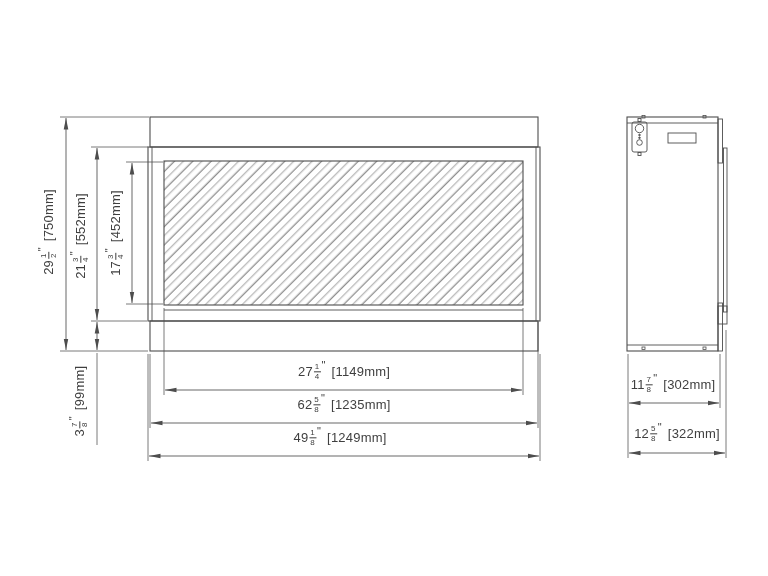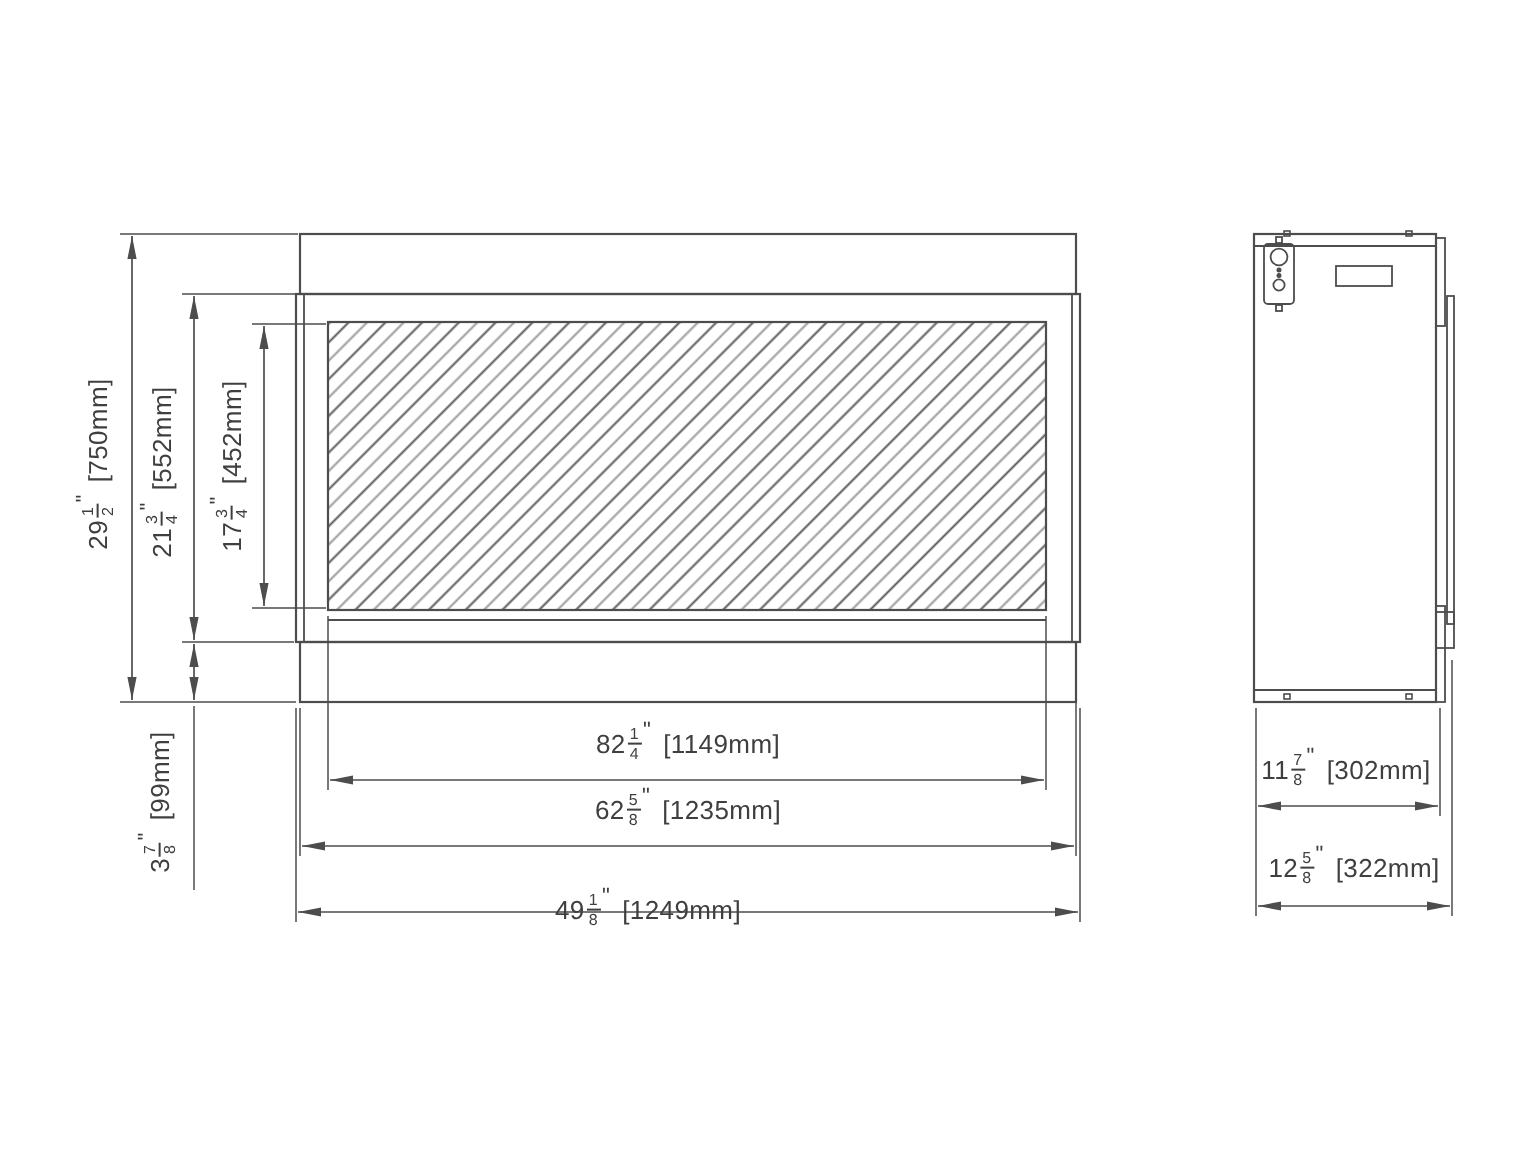--- a/index.html
+++ b/index.html
@@ -147,40 +147,40 @@
     <span class="whole">3</span>
       <span class="frac">
         <span class="num">7</span>
         <span class="den">8</span>
       </span>
       <span class="inch">"</span>
       <span class="mm">[99mm]</span>
   </div>
 
   <div class="dim-label" style="left:344px;top:372px;">
-    <span class="whole">82</span>
+    <span class="whole">27</span>
       <span class="frac">
         <span class="num">1</span>
         <span class="den">4</span>
       </span>
       <span class="inch">"</span>
       <span class="mm">[1149mm]</span>
   </div>
 
   <div class="dim-label" style="left:344px;top:405px;">
     <span class="whole">62</span>
       <span class="frac">
         <span class="num">5</span>
         <span class="den">8</span>
       </span>
       <span class="inch">"</span>
       <span class="mm">[1235mm]</span>
   </div>
 
-  <div class="dim-label" style="left:324px;top:438px;margin-top:17px;">
+  <div class="dim-label" style="left:340px;top:438px;">
     <span class="whole">49</span>
       <span class="frac">
         <span class="num">1</span>
         <span class="den">8</span>
       </span>
       <span class="inch">"</span>
       <span class="mm">[1249mm]</span>
   </div>
 
   <div class="dim-label" style="left:673px;top:385px;">

